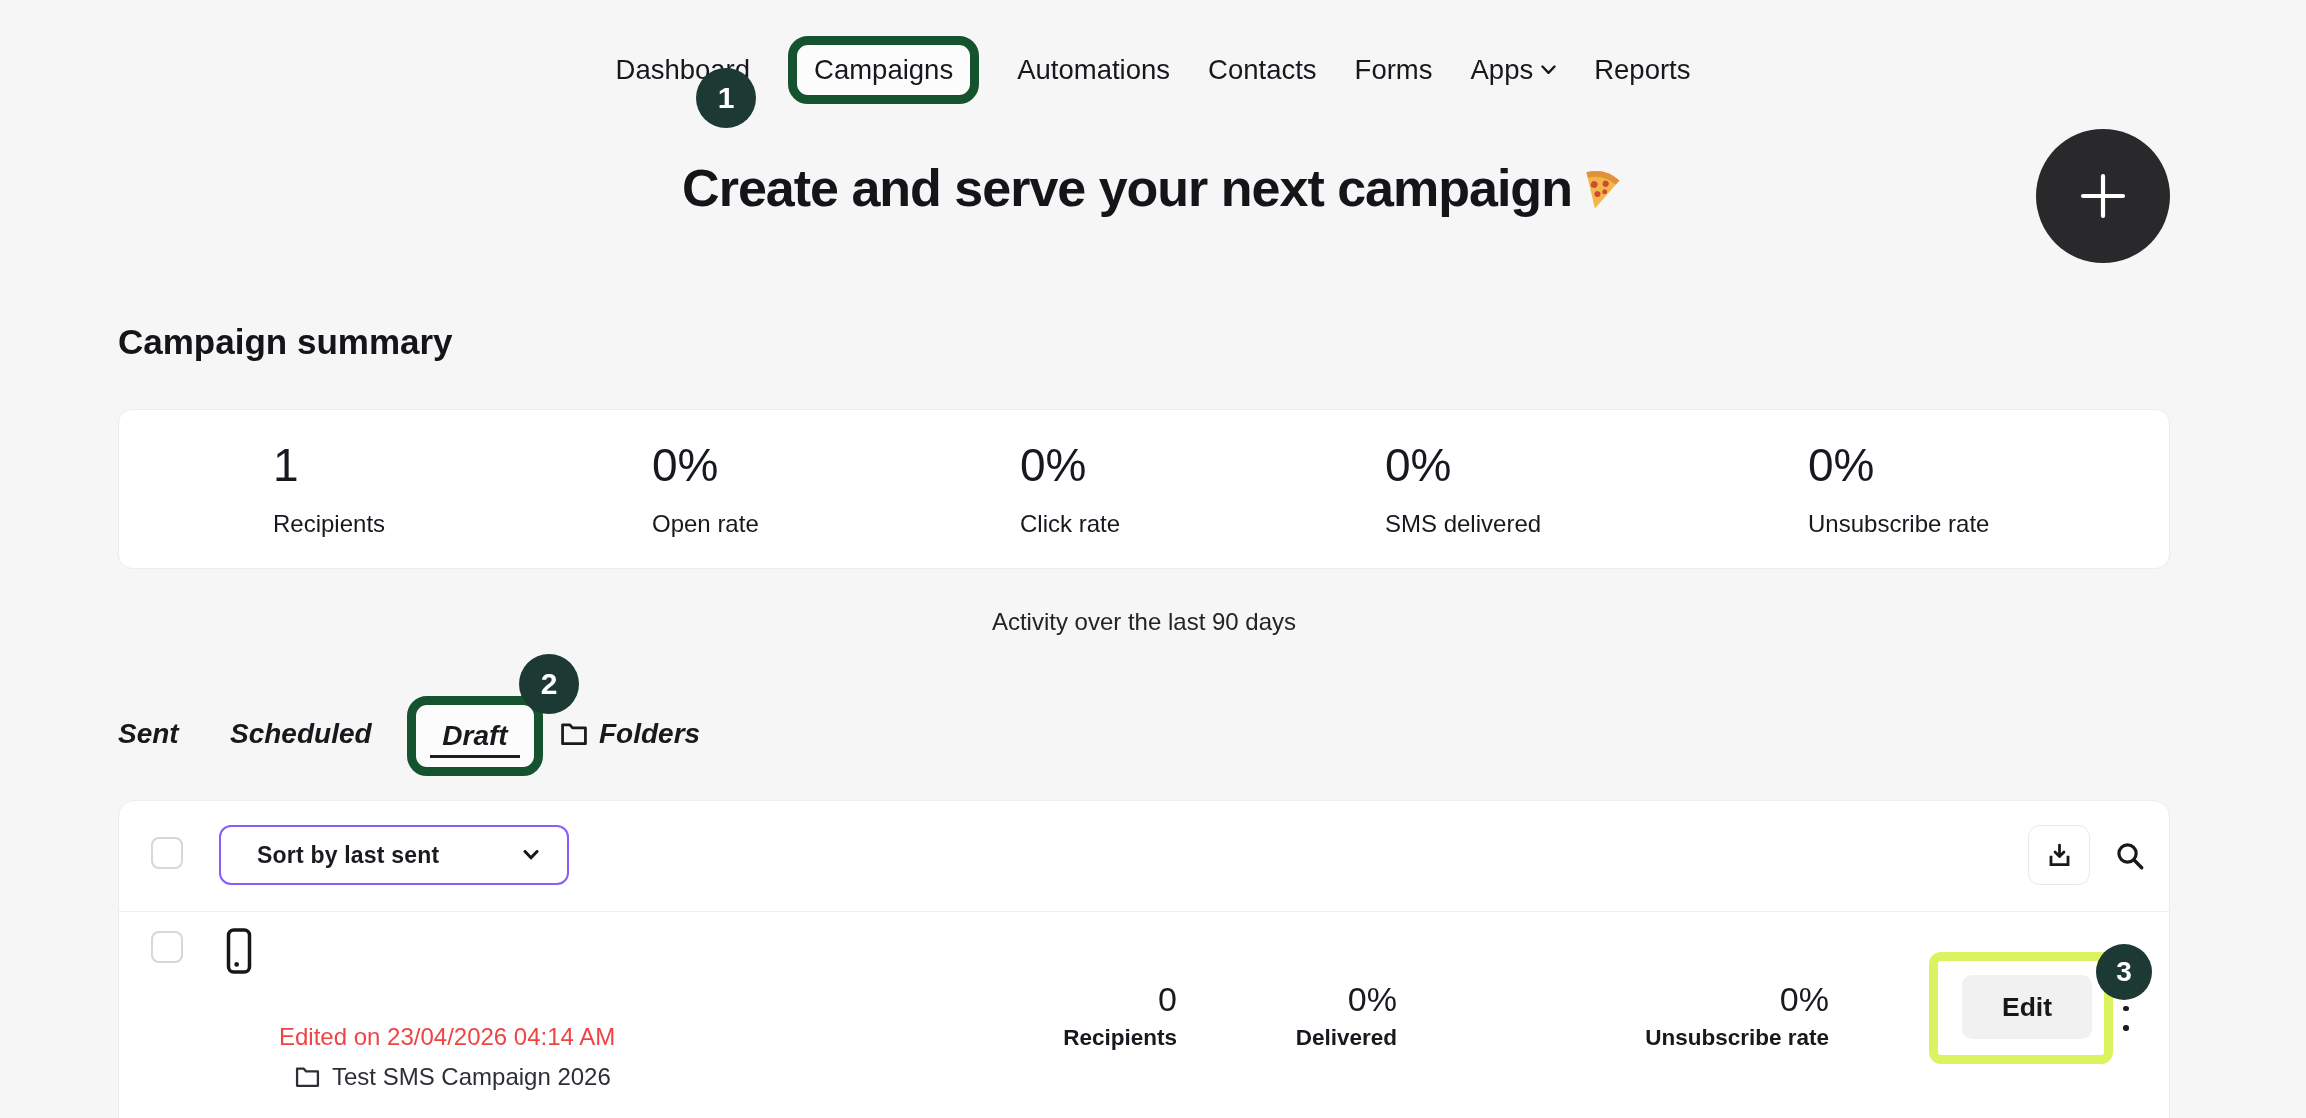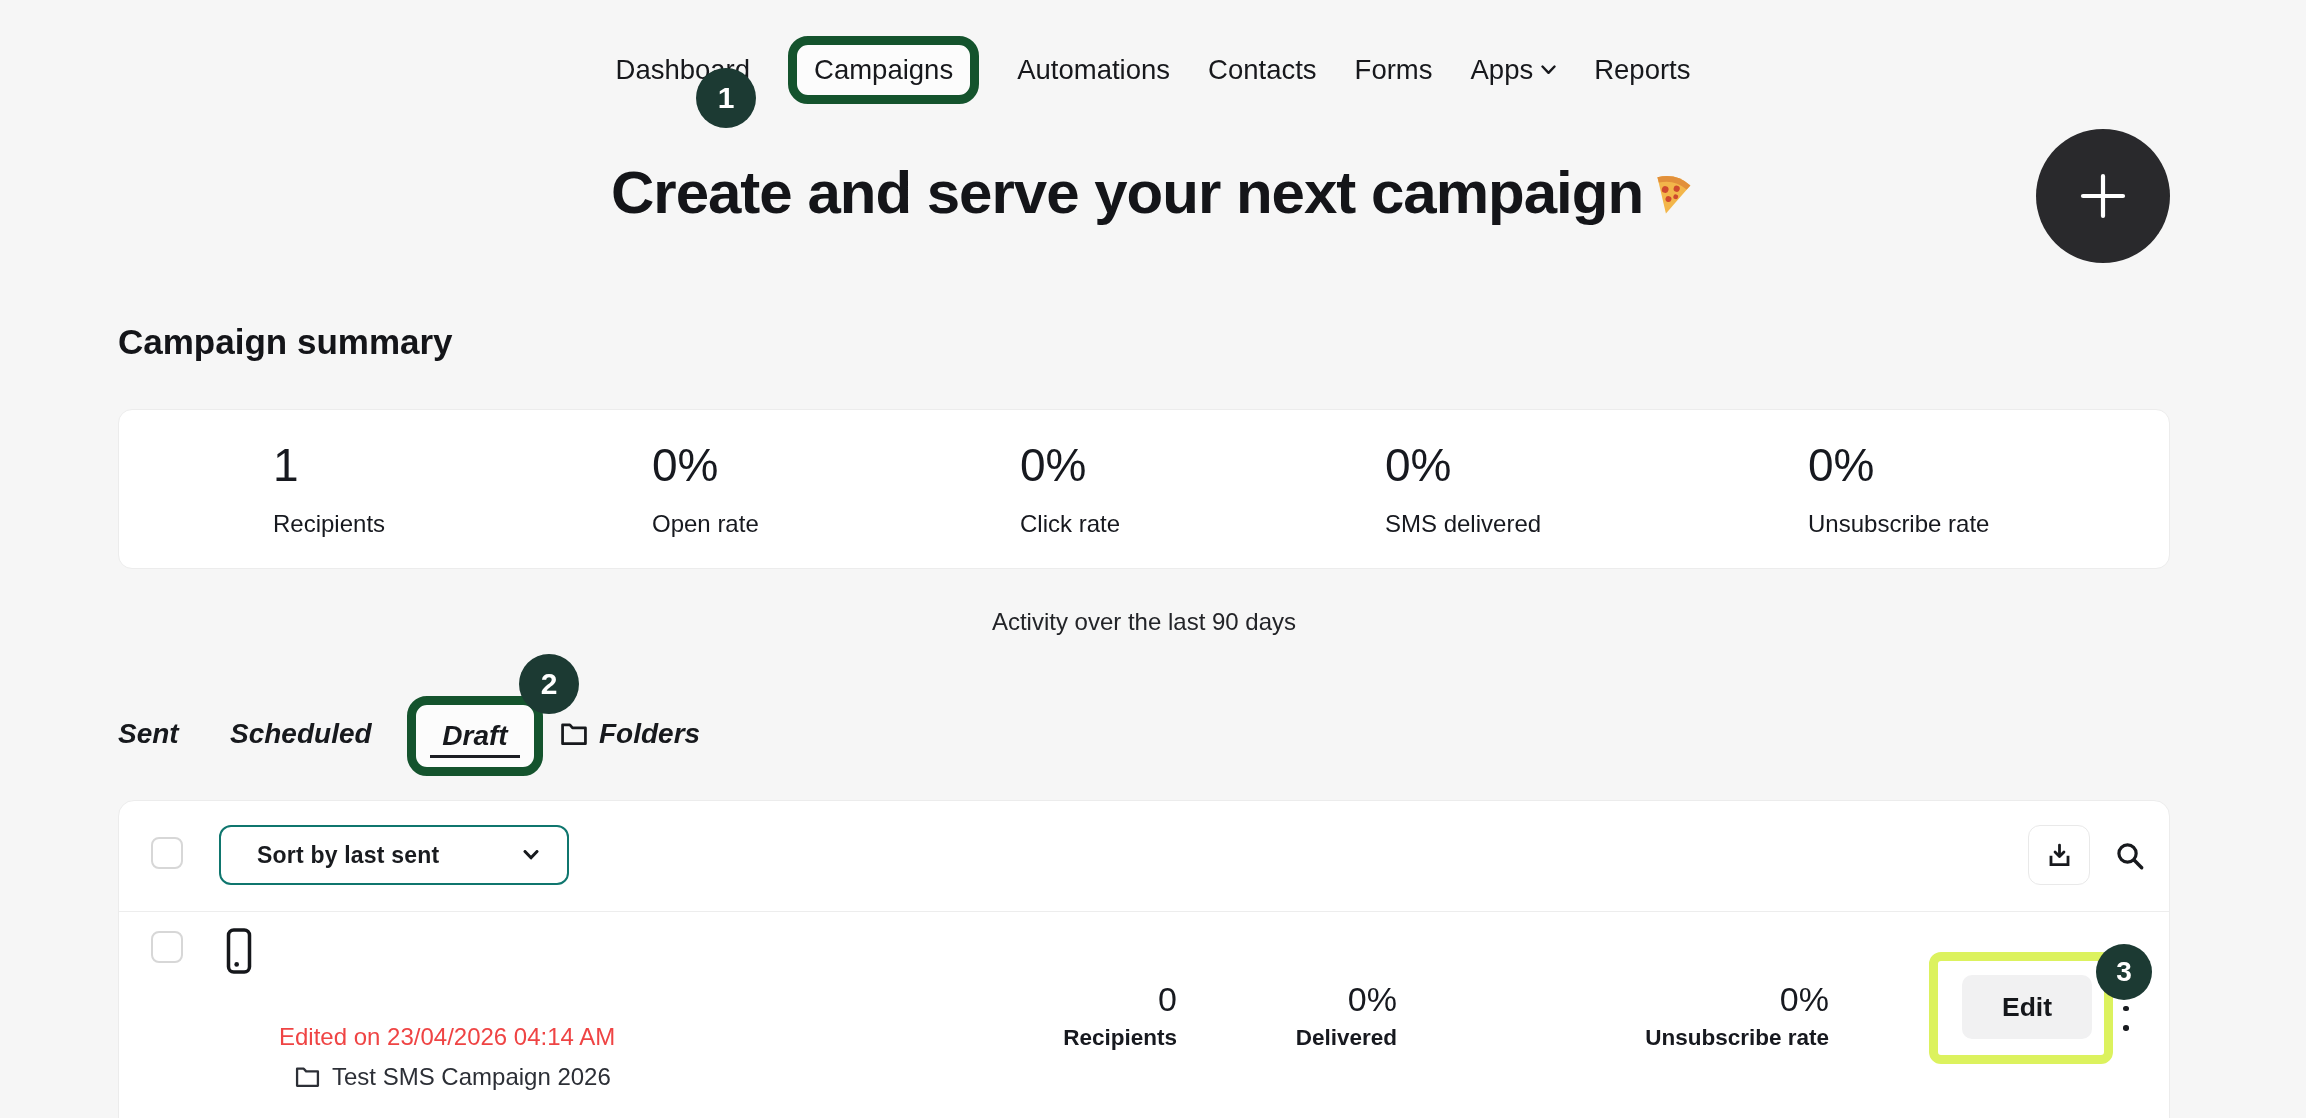--- a/index.html
+++ b/index.html
@@ -17,21 +17,21 @@
   .nav-item { font-size:27.5px; font-weight:500; color:#17181c; white-space:nowrap; display:flex; align-items:center; gap:8px; cursor:pointer; }
   .hl-box { border:9px solid #14532d; border-radius:20px; background:#fcfcfc; }
   .nav-hl { padding:9px 17px; }
 
   
   .badge { width:60px; height:60px; border-radius:50%; background:#1c3a33; color:#fff;
            font-size:30px; font-weight:700; display:flex; align-items:center; justify-content:center; z-index:10; }
 
   
   .hero { top:158px; left:0; right:0; text-align:center; }
-  .hero h1 { font-size:60px; font-weight:700; letter-spacing:-1px; color:#141519; display:inline-flex; align-items:center; gap:4px; }
+  .hero h1 { font-size:52px; font-weight:700; letter-spacing:-1px; color:#141519; display:inline-flex; align-items:center; gap:4px; }
   .add-btn { left:2036px; top:129px; width:134px; height:134px; border-radius:50%; background:#29292c;
              display:flex; align-items:center; justify-content:center; cursor:pointer; }
 
   
   .section-title { left:118px; top:322px; font-size:35px; font-weight:700; color:#141519; }
   .card { left:118px; top:409px; width:2052px; height:160px; background:#fff; border:1px solid #ececec; border-radius:14px; }
   .stat { position:absolute; top:28px; }
   .stat .v { font-size:46px; font-weight:400; color:#17191f; line-height:54px; }
   .stat .l { margin-top:18px; font-size:24px; font-weight:500; color:#17191f; }
   .s0{left:154px}.s1{left:533px}.s2{left:901px}.s3{left:1266px}.s4{left:1689px}
@@ -43,21 +43,21 @@
   .tab-scheduled { left:230px; top:718px; }
   .draft-box { left:407px; top:696px; width:136px; height:80px; display:flex; align-items:center; justify-content:center; }
   .draft-underline { position:absolute; bottom:9px; left:50%; transform:translateX(-50%); width:90px; height:3px; background:#1c1e23; }
   .tab-folders { left:560px; top:718px; display:flex; align-items:center; gap:11px; }
 
   
   .panel { left:118px; top:800px; width:2052px; height:360px; background:#fff; border:1px solid #ececec; border-radius:16px 16px 0 0; }
   .checkbox { width:32px; height:32px; border:2px solid #d7d7d7; border-radius:8px; background:#fff; cursor:pointer; }
   .cb-header { left:32px; top:36px; }
   .cb-row { left:32px; top:130px; }
-  .sort-btn { left:100px; top:24px; width:350px; height:60px; border:2px solid #0f766e; border-radius:12px; background:#fff;
+  .sort-btn { left:100px; top:24px; width:350px; height:60px; border:2px solid #8b5cf6; border-radius:12px; background:#fff;
               display:flex; align-items:center; justify-content:space-between; padding:0 28px 0 36px; cursor:pointer; }
   .sort-btn span { font-size:23px; font-weight:700; color:#191b1f; letter-spacing:.2px; }
   .dl-btn { left:1909px; top:24px; width:62px; height:60px; border:1.5px solid #e9e9e9; border-radius:12px; background:#fff;
             display:flex; align-items:center; justify-content:center; cursor:pointer; }
   .search-btn { left:1992px; top:36px; width:38px; height:38px; display:flex; align-items:center; justify-content:center; cursor:pointer; }
   .divider { left:0; right:0; top:110px; height:1px; background:#ededed; }
 
   
   .phone { left:106px; top:126px; }
   .row-title { left:160px; top:124px; width:700px; font-size:26.5px; font-weight:700; color:#262c39; line-height:42px; cursor:pointer; }

